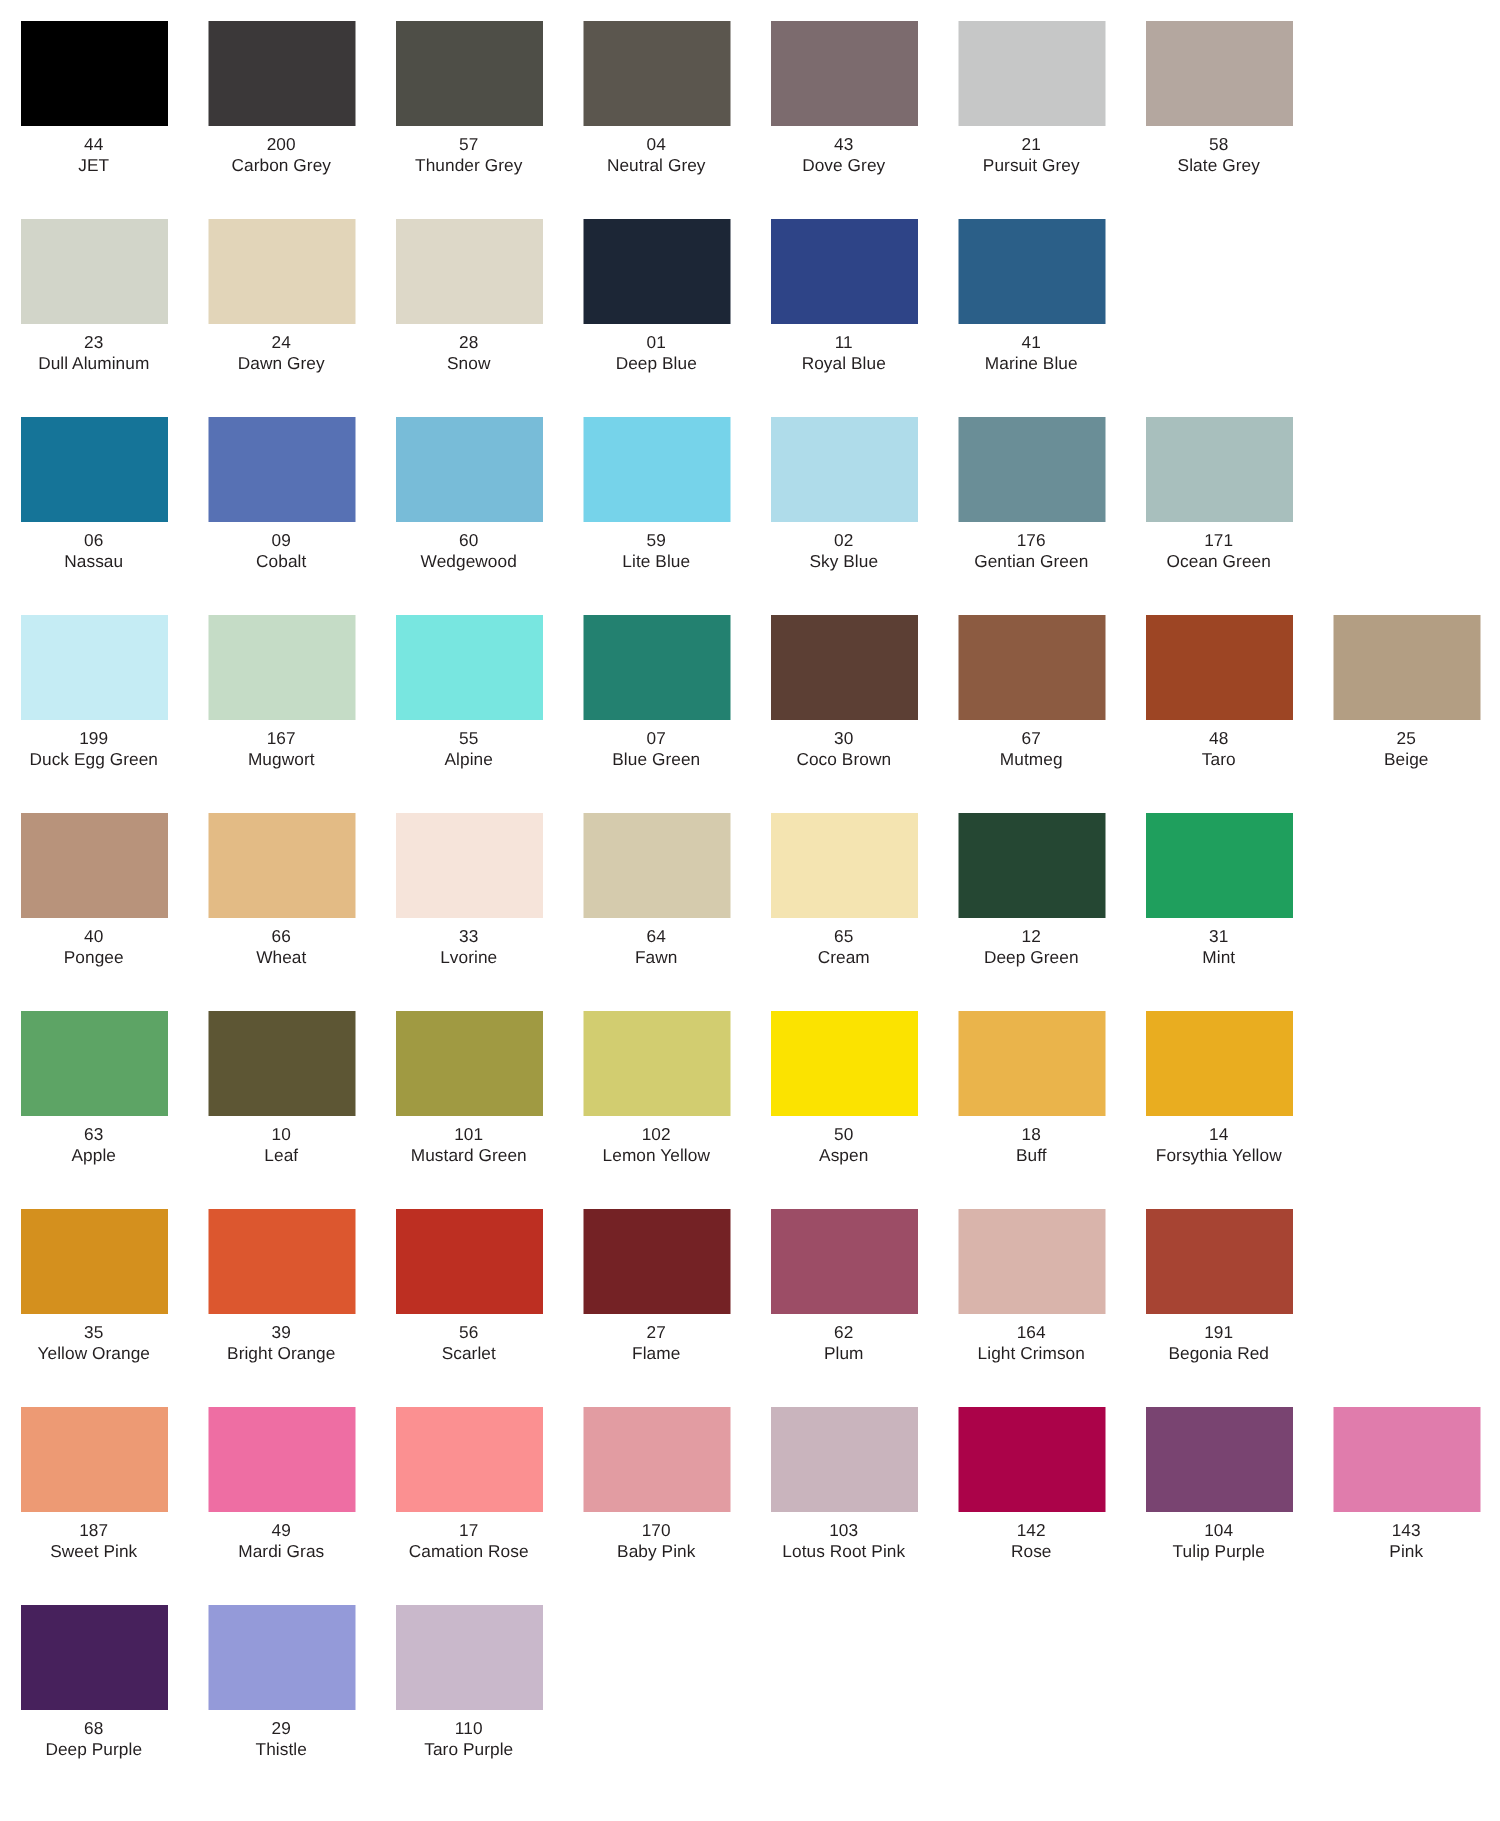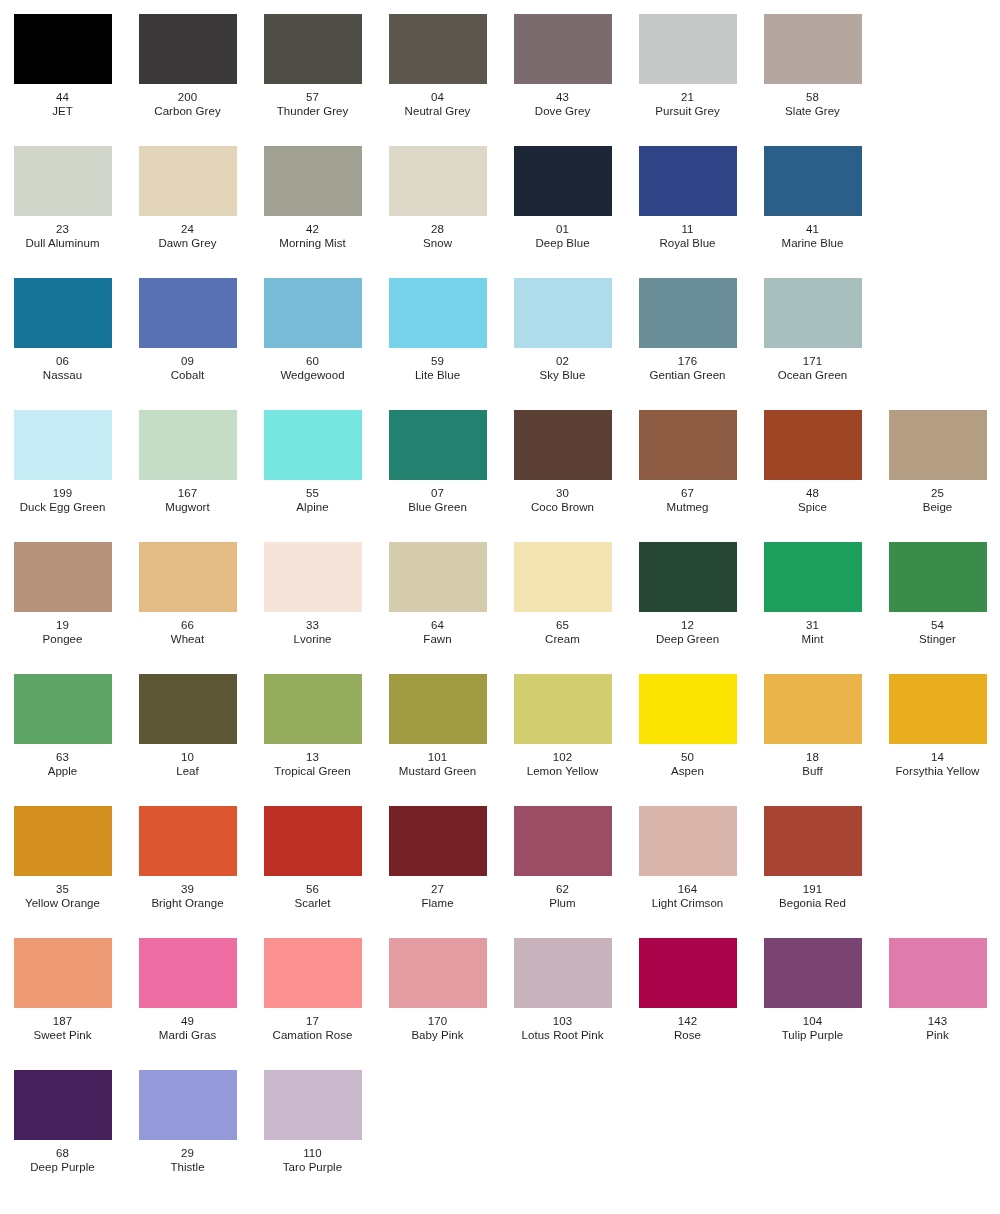--- a/index.html
+++ b/index.html
@@ -125,27 +125,20 @@
         </div>
       </div>
       <div class="swatch-cell">
         <div class="swatch-chip" style="background-color: rgb(226, 213, 185);"></div>
         <div class="swatch-labels">
           <span class="swatch-code">24</span>
           <span class="swatch-name">Dawn Grey</span>
         </div>
       </div>
       <div class="swatch-cell">
-        <div class="swatch-chip" style="background-color: rgb(160, 160, 147);"></div>
-        <div class="swatch-labels">
-          <span class="swatch-code">42</span>
-          <span class="swatch-name">Morning Mist</span>
-        </div>
-      </div>
-      <div class="swatch-cell">
         <div class="swatch-chip" style="background-color: rgb(221, 216, 200);"></div>
         <div class="swatch-labels">
           <span class="swatch-code">28</span>
           <span class="swatch-name">Snow</span>
         </div>
       </div>
       <div class="swatch-cell">
         <div class="swatch-chip" style="background-color: rgb(28, 38, 54);"></div>
         <div class="swatch-labels">
           <span class="swatch-code">01</span>
@@ -258,36 +251,36 @@
         <div class="swatch-chip" style="background-color: rgb(140, 91, 65);"></div>
         <div class="swatch-labels">
           <span class="swatch-code">67</span>
           <span class="swatch-name">Mutmeg</span>
         </div>
       </div>
       <div class="swatch-cell">
         <div class="swatch-chip" style="background-color: rgb(157, 69, 36);"></div>
         <div class="swatch-labels">
           <span class="swatch-code">48</span>
-          <span class="swatch-name">Spice</span>
+          <span class="swatch-name">Taro</span>
         </div>
       </div>
       <div class="swatch-cell">
         <div class="swatch-chip" style="background-color: rgb(179, 158, 131);"></div>
         <div class="swatch-labels">
           <span class="swatch-code">25</span>
           <span class="swatch-name">Beige</span>
         </div>
       </div>
     </div>
     <div class="swatch-row">
       <div class="swatch-cell">
         <div class="swatch-chip" style="background-color: rgb(184, 147, 123);"></div>
         <div class="swatch-labels">
-          <span class="swatch-code">19</span>
+          <span class="swatch-code">40</span>
           <span class="swatch-name">Pongee</span>
         </div>
       </div>
       <div class="swatch-cell">
         <div class="swatch-chip" style="background-color: rgb(227, 187, 133);"></div>
         <div class="swatch-labels">
           <span class="swatch-code">66</span>
           <span class="swatch-name">Wheat</span>
         </div>
       </div>
@@ -319,48 +312,34 @@
           <span class="swatch-name">Deep Green</span>
         </div>
       </div>
       <div class="swatch-cell">
         <div class="swatch-chip" style="background-color: rgb(31, 159, 93);"></div>
         <div class="swatch-labels">
           <span class="swatch-code">31</span>
           <span class="swatch-name">Mint</span>
         </div>
       </div>
-      <div class="swatch-cell">
-        <div class="swatch-chip" style="background-color: rgb(58, 140, 75);"></div>
-        <div class="swatch-labels">
-          <span class="swatch-code">54</span>
-          <span class="swatch-name">Stinger</span>
-        </div>
-      </div>
     </div>
     <div class="swatch-row">
       <div class="swatch-cell">
         <div class="swatch-chip" style="background-color: rgb(93, 164, 101);"></div>
         <div class="swatch-labels">
           <span class="swatch-code">63</span>
           <span class="swatch-name">Apple</span>
         </div>
       </div>
       <div class="swatch-cell">
         <div class="swatch-chip" style="background-color: rgb(93, 86, 52);"></div>
         <div class="swatch-labels">
           <span class="swatch-code">10</span>
           <span class="swatch-name">Leaf</span>
-        </div>
-      </div>
-      <div class="swatch-cell">
-        <div class="swatch-chip" style="background-color: rgb(150, 173, 94);"></div>
-        <div class="swatch-labels">
-          <span class="swatch-code">13</span>
-          <span class="swatch-name">Tropical Green</span>
         </div>
       </div>
       <div class="swatch-cell">
         <div class="swatch-chip" style="background-color: rgb(160, 154, 66);"></div>
         <div class="swatch-labels">
           <span class="swatch-code">101</span>
           <span class="swatch-name">Mustard Green</span>
         </div>
       </div>
       <div class="swatch-cell">

